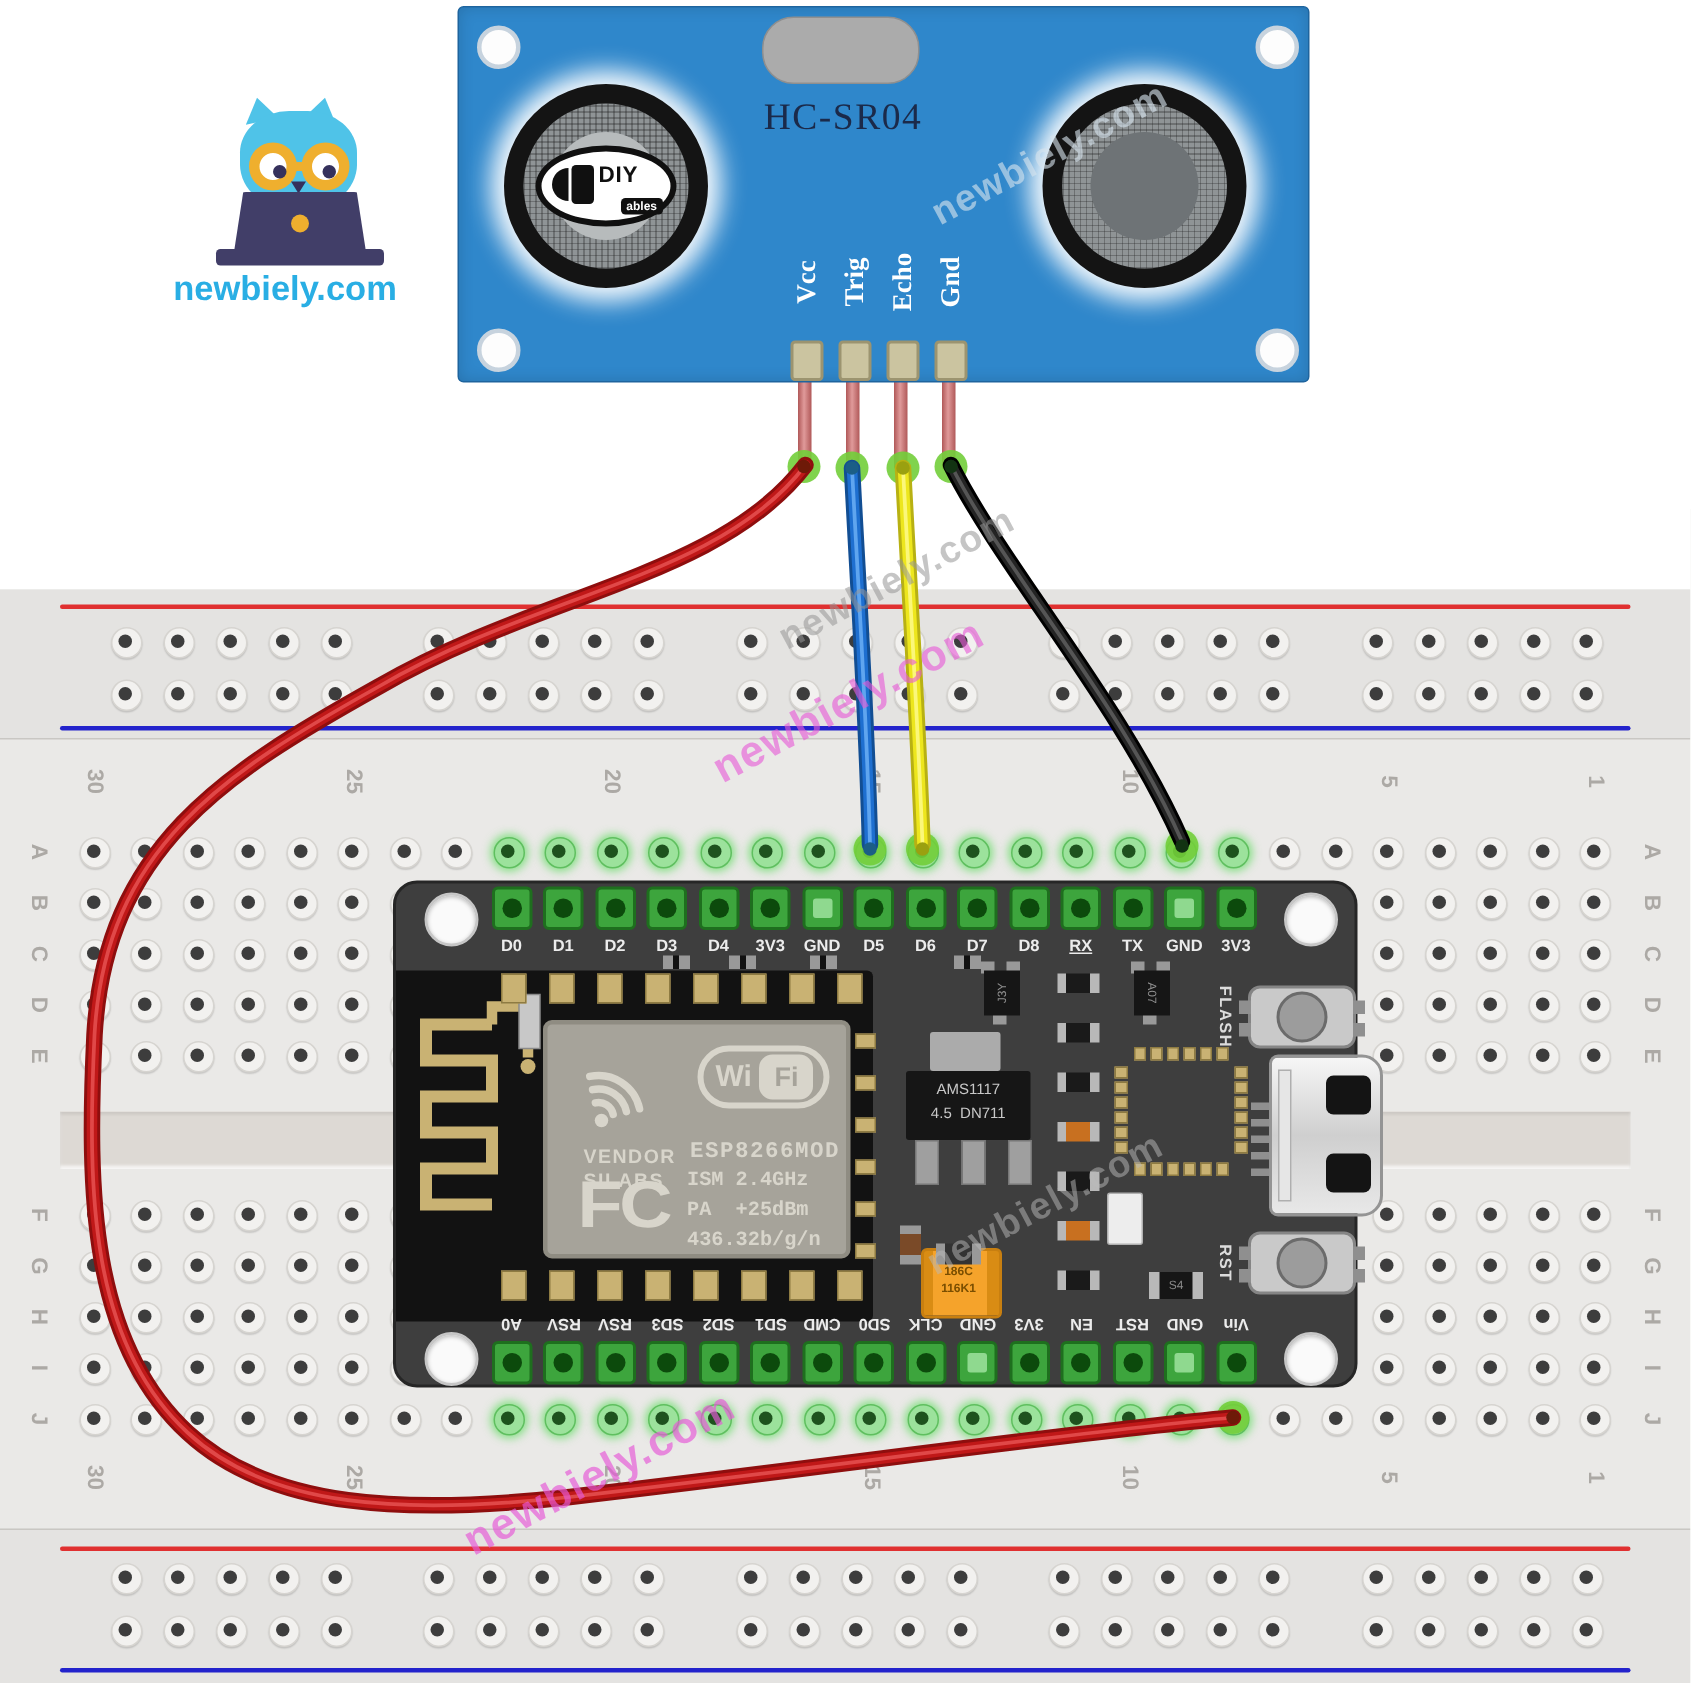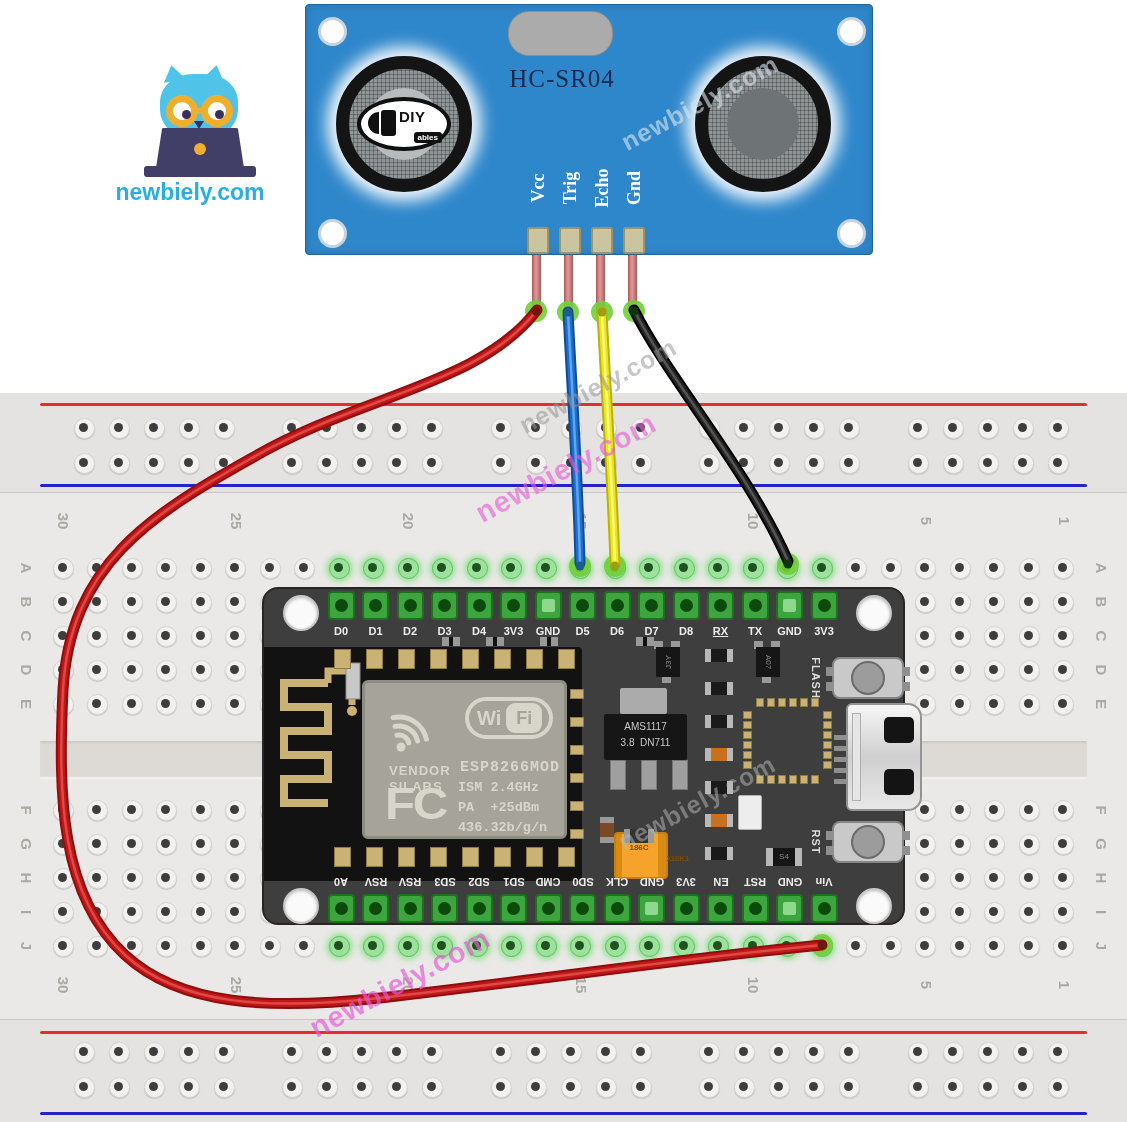--- a/index.html
+++ b/index.html
@@ -589,21 +589,21 @@
         <div id="fc-logo">FC</div>
         <div class="specs" style="top:97px;">ISM 2.4GHz</div>
         <div class="specs" style="top:117px;">PA  +25dBm</div>
         <div class="specs" style="top:137px;">436.32b/g/n</div>
       </div>
     </div>
 
     <div class="smd" style="left:356px;top:99px;width:47px;height:26px;background:#ABABAB;border-radius:2px;"></div>
     <div class="smd" style="left:340px;top:125px;width:83px;height:46px;background:#161616;border-radius:2px;">
       <div class="chiptxt" style="left:0;top:7px;width:83px;font-size:10px;color:#C8C8C8;">AMS1117</div>
-      <div class="chiptxt" style="left:0;top:23px;width:83px;font-size:10px;color:#C8C8C8;">3.8  DN711</div>
+      <div class="chiptxt" style="left:0;top:23px;width:83px;font-size:10px;color:#C8C8C8;">4.5  DN711</div>
     </div>
     <div class="smd" style="left:346px;top:171px;width:14px;height:28px;background:#9F9F9F;border:1px solid #777;"></div>
     <div class="smd" style="left:377px;top:171px;width:14px;height:28px;background:#9F9F9F;border:1px solid #777;"></div>
     <div class="smd" style="left:408px;top:171px;width:14px;height:28px;background:#9F9F9F;border:1px solid #777;"></div>
 
     <div id="silabs-pads">
         <div class="smd gold" style="left: 492px; top: 109px; width: 6px; height: 7px;"></div>
         <div class="smd gold" style="left: 492px; top: 186px; width: 6px; height: 7px;"></div>
         <div class="smd gold" style="left: 479px; top: 122px; width: 7px; height: 6px;"></div>
         <div class="smd gold" style="left: 559px; top: 122px; width: 7px; height: 6px;"></div>
@@ -653,21 +653,21 @@
     </div>
     <div class="usb-pin" style="left:570px;top:146px;"></div>
     <div class="usb-pin" style="left:570px;top:157px;"></div>
     <div class="usb-pin" style="left:570px;top:168px;"></div>
     <div class="usb-pin" style="left:570px;top:179px;"></div>
     <div class="usb-pin" style="left:570px;top:190px;"></div>
 
     <div class="smd" style="left:350px;top:243px;width:50px;height:43px;border:2px solid #C87F10;border-radius:4px;
          background:linear-gradient(90deg,#D98C14 0 6px,#F5A32B 6px 42px,#D98C14 42px);">
       <div class="chiptxt" style="left:0;top:9px;width:46px;font-size:8px;color:#7A4E00;font-weight:bold;">186C</div>
-      <div class="chiptxt" style="left:0;top:20px;width:46px;font-size:8px;color:#7A4E00;font-weight:bold;margin-left:39px;">116K1</div>
+      <div class="chiptxt" style="left:0;top:20px;width:46px;font-size:8px;color:#7A4E00;font-weight:bold;">116K1</div>
     </div>
 
     <div class="smd" style="left:390px;top:52px;width:9px;height:8px;background:#999;"></div>
     <div class="smd" style="left:407px;top:52px;width:9px;height:8px;background:#999;"></div>
     <div class="smd" style="left:398px;top:86px;width:9px;height:8px;background:#999;"></div>
     <div class="smd" style="left:392px;top:58px;width:24px;height:30px;background:#161616;">
       <div style="position:absolute;left:50%;top:50%;transform:translate(-50%,-50%) rotate(-90deg);font-size:8px;color:#909090;">J3Y</div>
     </div>
     <div class="smd" style="left:490px;top:52px;width:9px;height:8px;background:#999;"></div>
     <div class="smd" style="left:507px;top:52px;width:9px;height:8px;background:#999;"></div>

